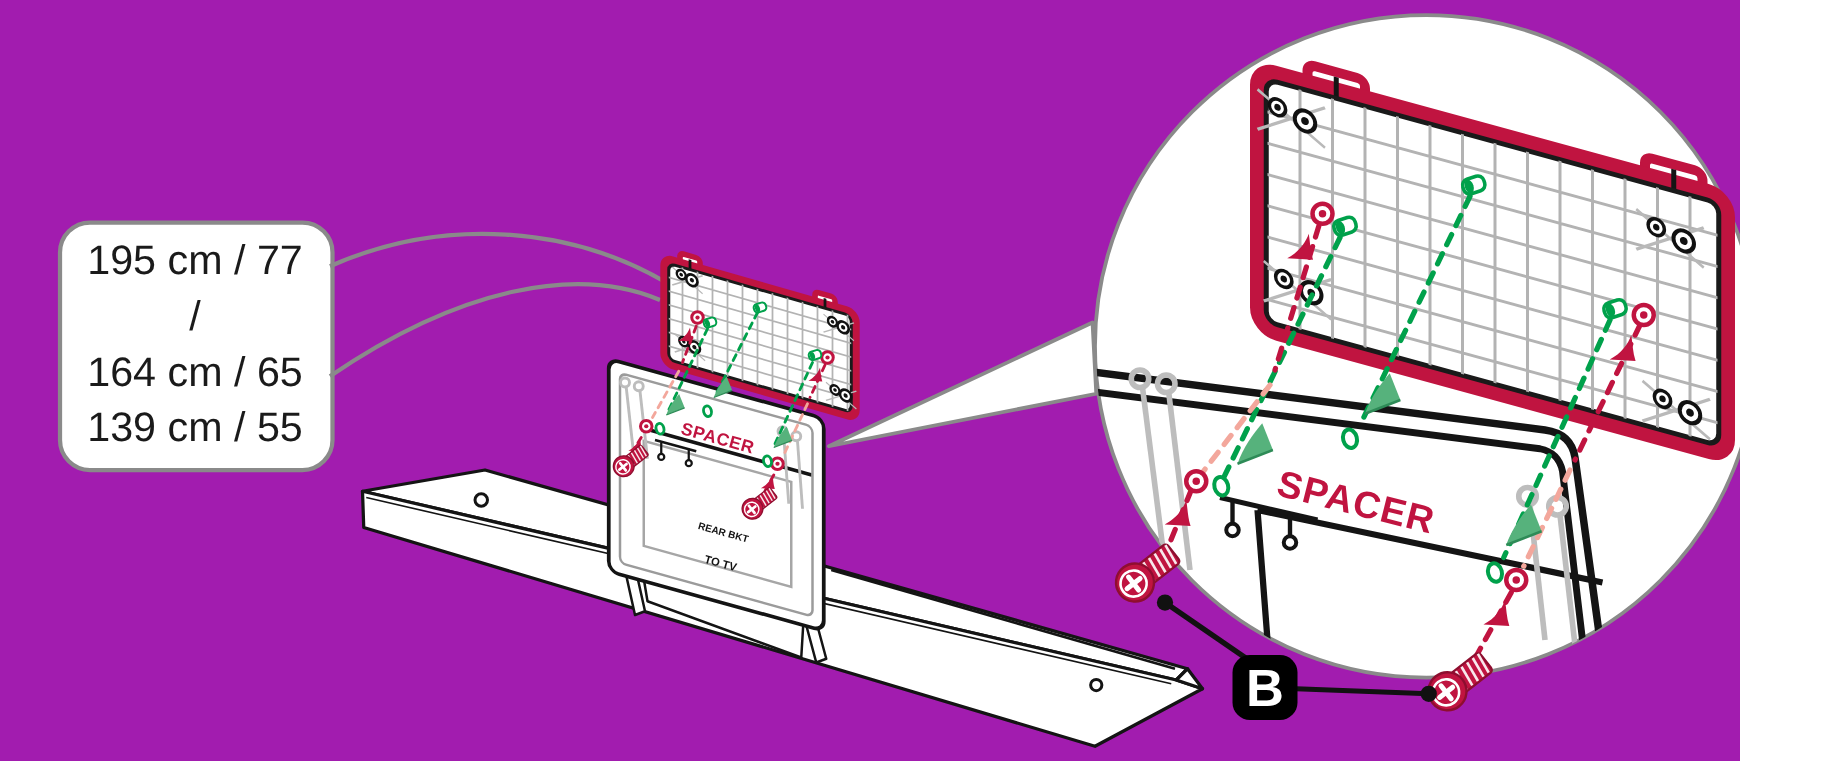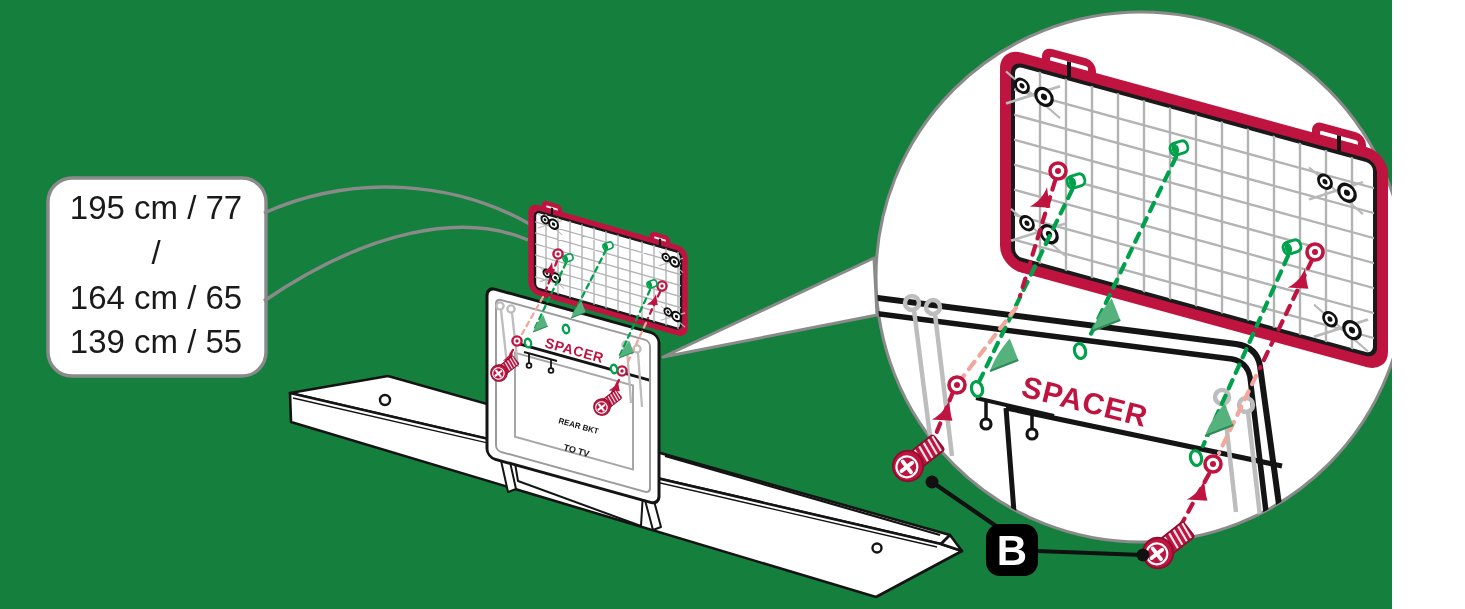--- a/index.html
+++ b/index.html
@@ -1,20 +1,20 @@
 <!DOCTYPE html>
 <html><head>
 <meta charset="utf-8">
 <style>
   :root{
     --red:#C01440; --reddark:#8E0E2F; --green:#00A14B; --greenlight:#56B27C;
     --salmon:#F3A79C; --gray:#8A8A8A; --grid:#B3B3B3; --pin:#BDBDBD; --ink:#141414;
   }
   html,body{margin:0;padding:0;background:#fff;}
-  .stage{position:relative;width:1392px;height:609px;background:#15803d;overflow:hidden;
+  .stage{position:relative;width:1392px;height:609px;background:#a21caf;overflow:hidden;
          font-family:"Liberation Sans","DejaVu Sans",sans-serif;}
   svg text{font-family:"Liberation Sans","DejaVu Sans",sans-serif;}
   .callout-text{fill:#1a1a1a;font-size:33px;}
   .spacer-txt-main{fill:var(--red);font-size:14px;font-weight:700;letter-spacing:.5px;}
   .spacer-txt-zoom{fill:var(--red);font-size:30px;font-weight:700;letter-spacing:1px;}
   .tiny-txt{fill:#141414;font-weight:700;}
   .b-txt{fill:#ffffff;font-size:42px;font-weight:700;}
   .outline{fill:#fff;stroke:#141414;stroke-width:2.6;stroke-linejoin:round;}
   .line-thin{fill:none;stroke:#141414;stroke-width:1.3;}
   .gray-inset{fill:none;stroke:#9B9B9B;stroke-width:2;}

